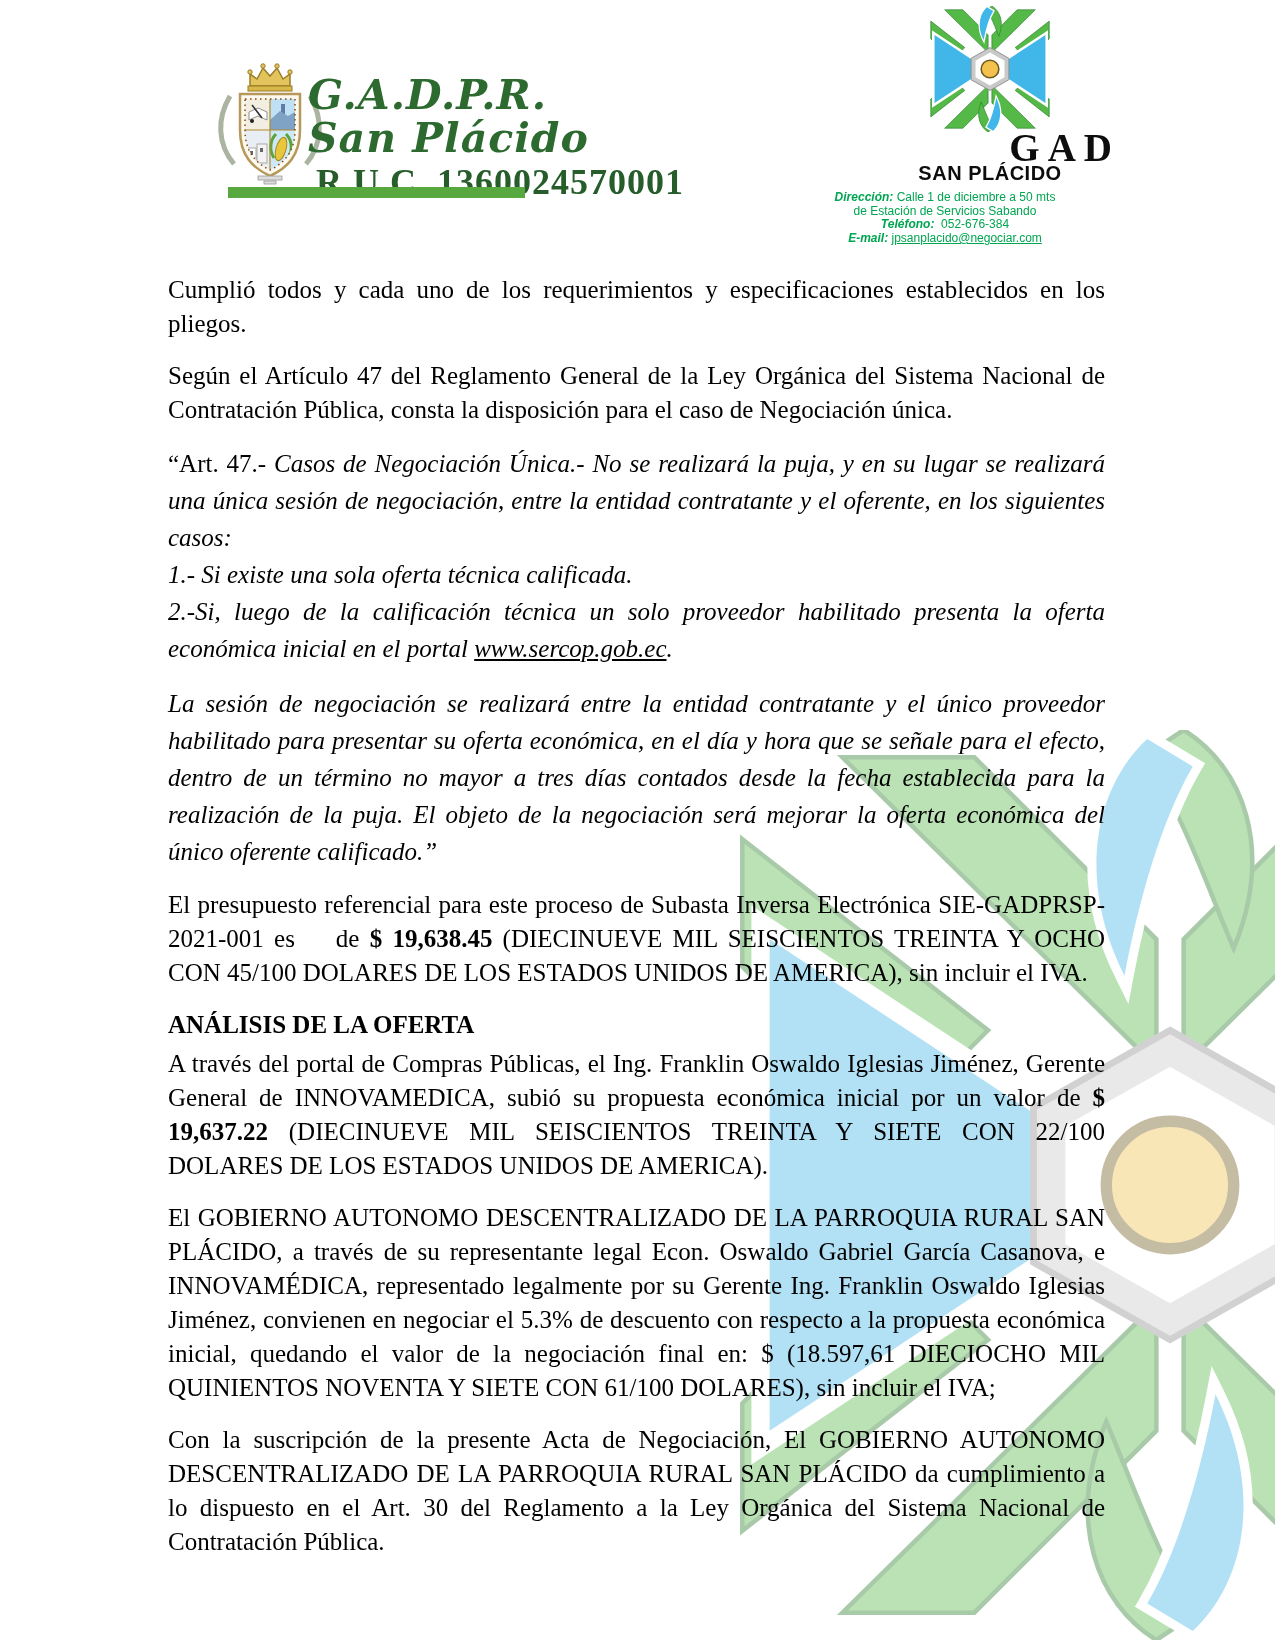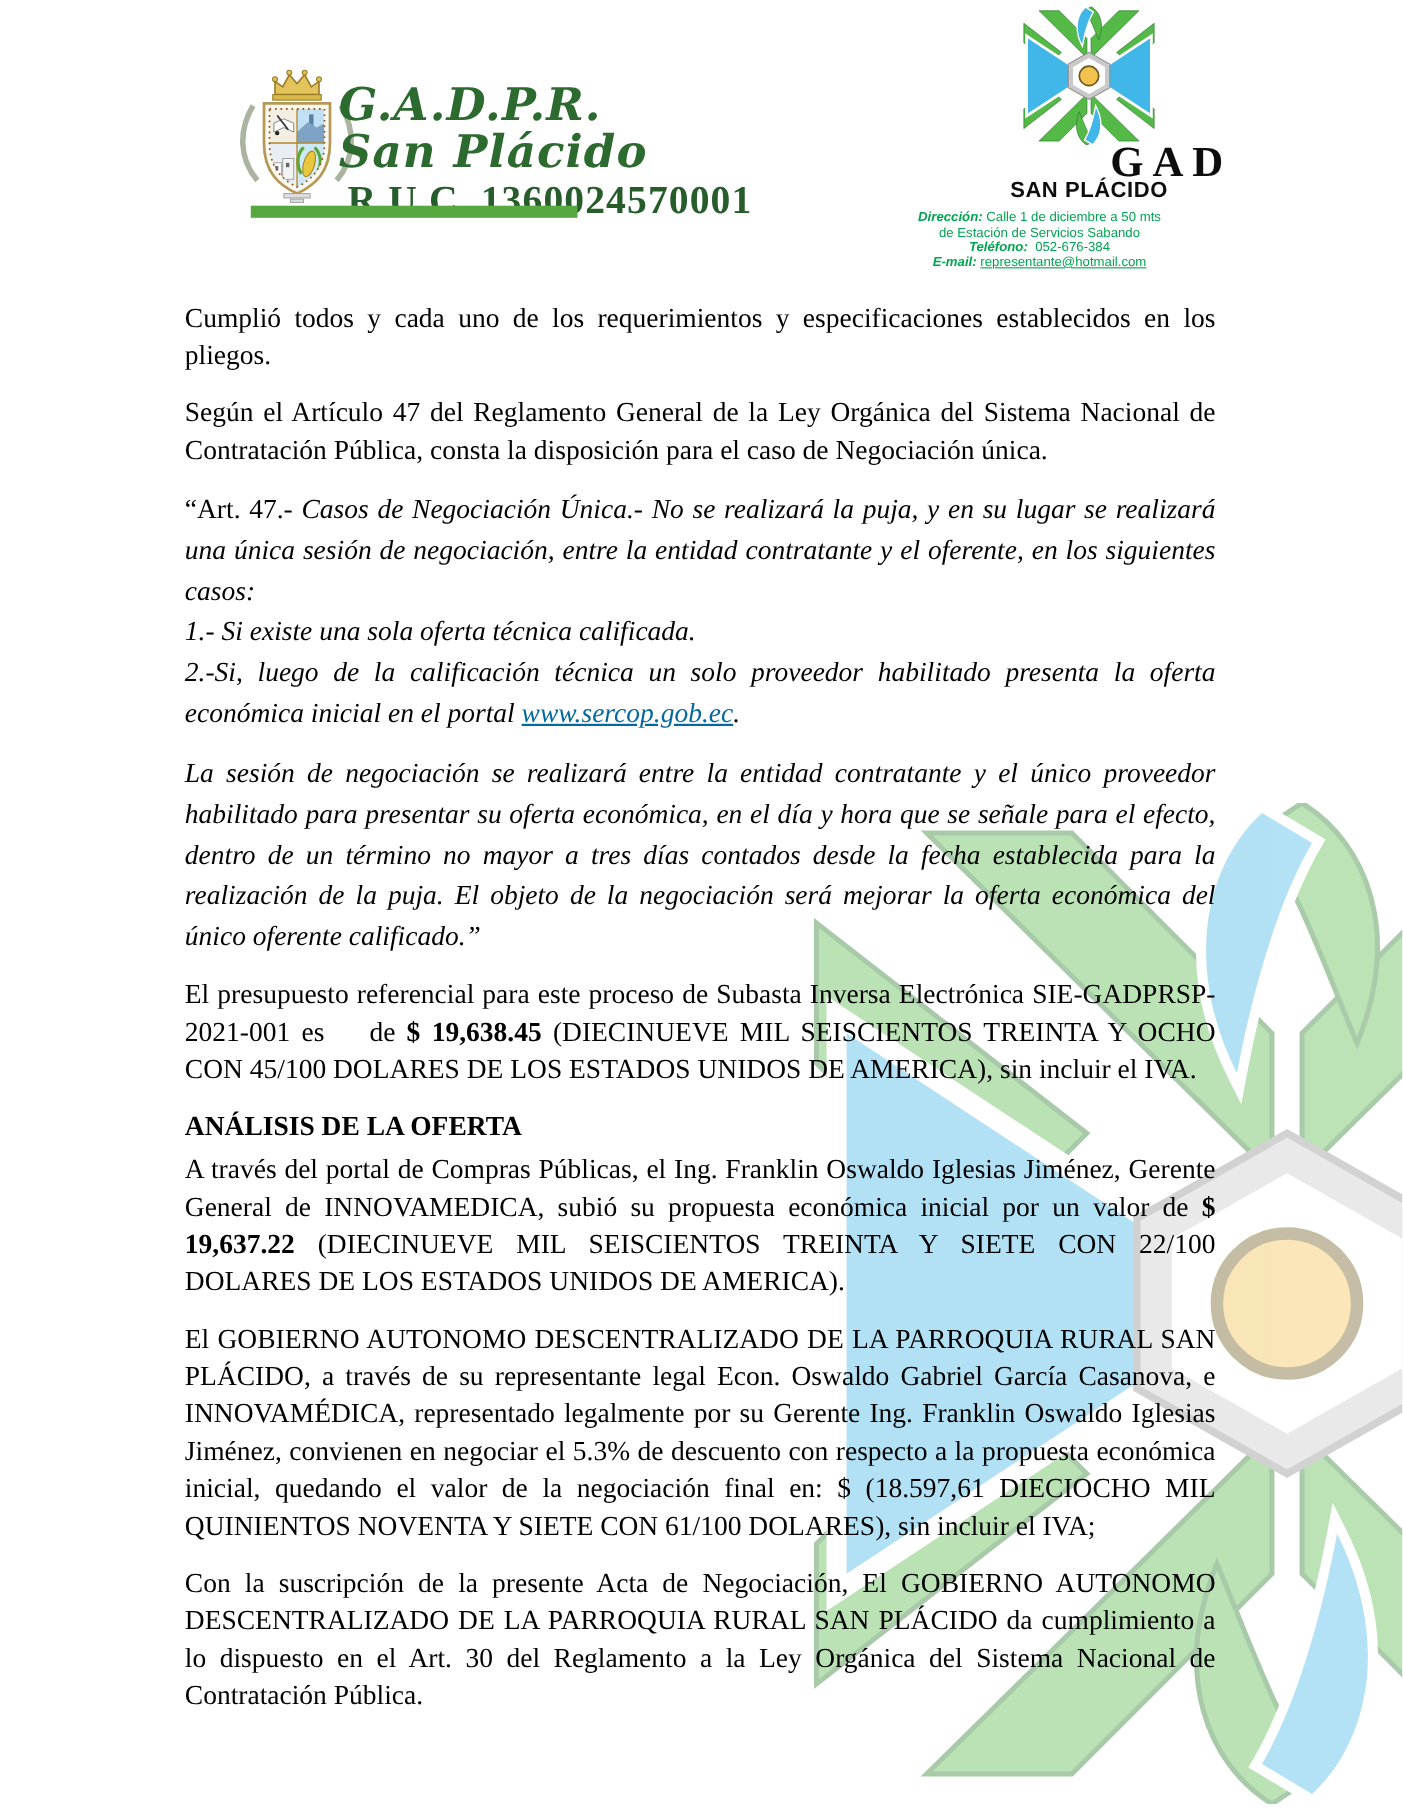--- a/index.html
+++ b/index.html
@@ -30,21 +30,21 @@
     font-family:"Liberation Sans",sans-serif;font-size:12px;line-height:1.14;color:#00a551;}
   .contact .lbl{font-weight:bold;font-style:italic;}
   .contact a{color:#00a551;text-decoration:underline;cursor:pointer;}
   
   .doc-body{position:absolute;left:168px;top:273px;width:937px;z-index:2;font-size:25px;}
   .para{margin:0 0 18px;text-align:justify;line-height:34px;}
   .para.quote{font-style:italic;line-height:37px;}
   .para.heading{font-weight:bold;margin-bottom:5px;}
   .seg-roman{font-style:normal;}
   .seg-bold{font-weight:bold;}
-  a.doc-link{color:#0369a1;text-decoration:underline;cursor:pointer;margin-top:43px;}
+  a.doc-link{color:#000000;text-decoration:underline;cursor:pointer;margin-top:43px;}
 </style>
 </head>
 <body>
 
 <div class="page">
 
   <svg class="watermark" viewBox="0 0 200 200" aria-hidden="true">
     <use href="#pinwheel-shape"></use>
   </svg>
 
@@ -136,21 +136,21 @@
     <use href="#pinwheel-shape"></use>
   </svg>
 
   <div class="gad-title">GAD</div>
   <div class="gad-subtitle">SAN PLÁCIDO</div>
 
   <div class="contact">
     <div><span class="lbl">Dirección:</span> <span>Calle 1 de diciembre a 50 mts</span></div>
     <div>de Estación de Servicios Sabando</div>
     <div><span class="lbl">Teléfono:</span>&nbsp; <span>052-676-384</span></div>
-    <div><span class="lbl">E-mail:</span> <a>representante@hotmail.com</a></div>
+    <div><span class="lbl">E-mail:</span> <a>jpsanplacido@negociar.com</a></div>
   </div>
 
   <div class="doc-body">
       <p class="para normal"><span>Cumplió todos y cada uno de los requerimientos y especificaciones establecidos en los pliegos.</span></p>
       <p class="para normal"><span>Según el Artículo 47 del Reglamento General de la Ley Orgánica del Sistema Nacional de Contratación Pública, consta la disposición para el caso de Negociación única.</span></p>
       <p class="para quote"><span class="seg-roman">“Art. 47.- </span><span>Casos de Negociación Única.- No se realizará la puja, y en su lugar se realizará una única sesión de negociación, entre la entidad contratante y el oferente, en los siguientes casos:<br>1.- Si existe una sola oferta técnica calificada.<br>2.-Si, luego de la calificación técnica un solo proveedor habilitado presenta la oferta económica inicial en el portal </span><a class="doc-link">www.sercop.gob.ec</a><span>.</span></p>
       <p class="para quote"><span>La sesión de negociación se realizará entre la entidad contratante y el único proveedor habilitado para presentar su oferta económica, en el día y hora que se señale para el efecto, dentro de un término no mayor a tres días contados desde la fecha establecida para la realización de la puja. El objeto de la negociación será mejorar la oferta económica del único oferente calificado.”</span></p>
       <p class="para normal"><span>El presupuesto referencial para este proceso de Subasta Inversa Electrónica SIE-GADPRSP-2021-001 es&nbsp;&nbsp;&nbsp; de </span><span class="seg-bold">$ 19,638.45</span><span> (DIECINUEVE MIL SEISCIENTOS TREINTA Y OCHO CON 45/100 DOLARES DE LOS ESTADOS UNIDOS DE AMERICA), sin incluir el IVA.</span></p>
       <p class="para heading"><span>ANÁLISIS DE LA OFERTA</span></p>
       <p class="para normal"><span>A través del portal de Compras Públicas, el Ing. Franklin Oswaldo Iglesias Jiménez, Gerente General de INNOVAMEDICA, subió su propuesta económica inicial por un valor de </span><span class="seg-bold">$ 19,637.22</span><span> (DIECINUEVE MIL SEISCIENTOS TREINTA Y SIETE CON 22/100 DOLARES DE LOS ESTADOS UNIDOS DE AMERICA).</span></p>

